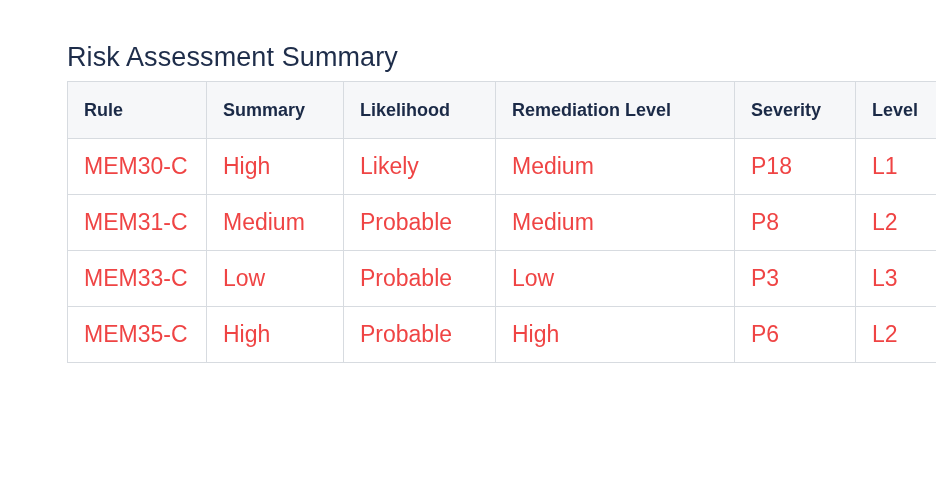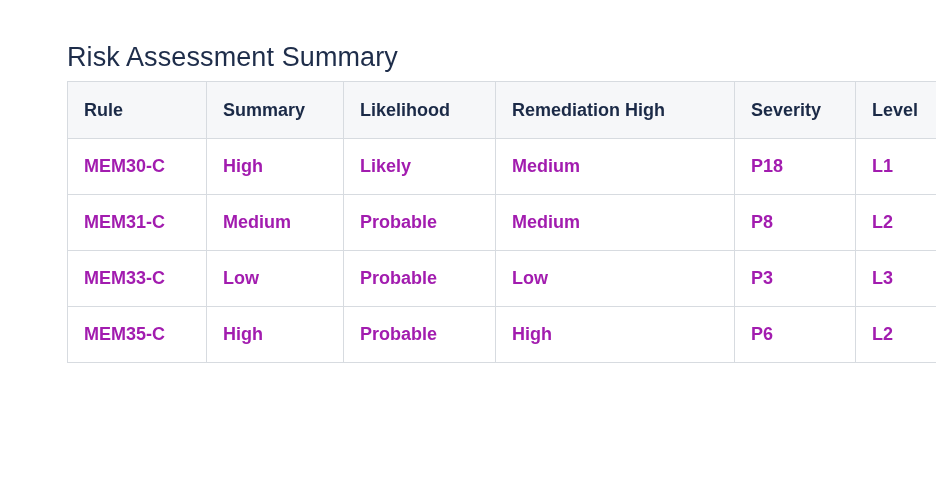--- a/index.html
+++ b/index.html
@@ -64,23 +64,23 @@
     background: #f6f7f9;
     height: 56px;
     font-size: 18px;
     font-weight: bold;
     color: #1b2a47;
   }
 
   table.risk-table tbody td {
     background: #ffffff;
     height: 55px;
-    font-size: 18px;
-    font-weight: 700;
-    color: #a21caf;
+    font-size: 23px;
+    font-weight: 400;
+    color: #ef4444;
   }
 
   
   col.c-rule   { width: 139px; }
   col.c-sev    { width: 137px; }
   col.c-like   { width: 152px; }
   col.c-rem    { width: 239px; }
   col.c-prio   { width: 121px; }
   col.c-level  { width: 103px; }
 
@@ -106,21 +106,21 @@
         <col class="c-like">
         <col class="c-rem">
         <col class="c-prio">
         <col class="c-level">
       </colgroup>
       <thead>
         <tr>
           <th>Rule</th>
           <th>Summary</th>
           <th>Likelihood</th>
-          <th>Remediation High</th>
+          <th>Remediation Level</th>
           <th>Severity</th>
           <th>Level</th>
         </tr>
       </thead>
       <tbody>
         <tr>
           <td>MEM30-C</td>
           <td>High</td>
           <td>Likely</td>
           <td>Medium</td>

